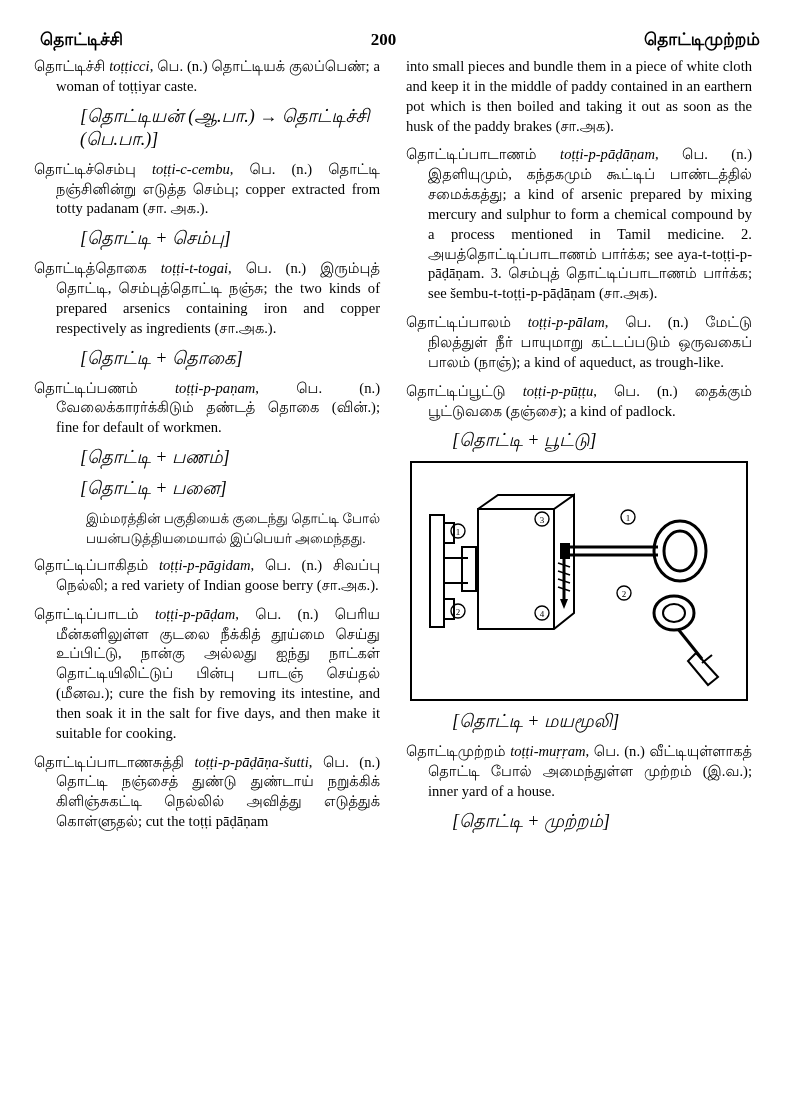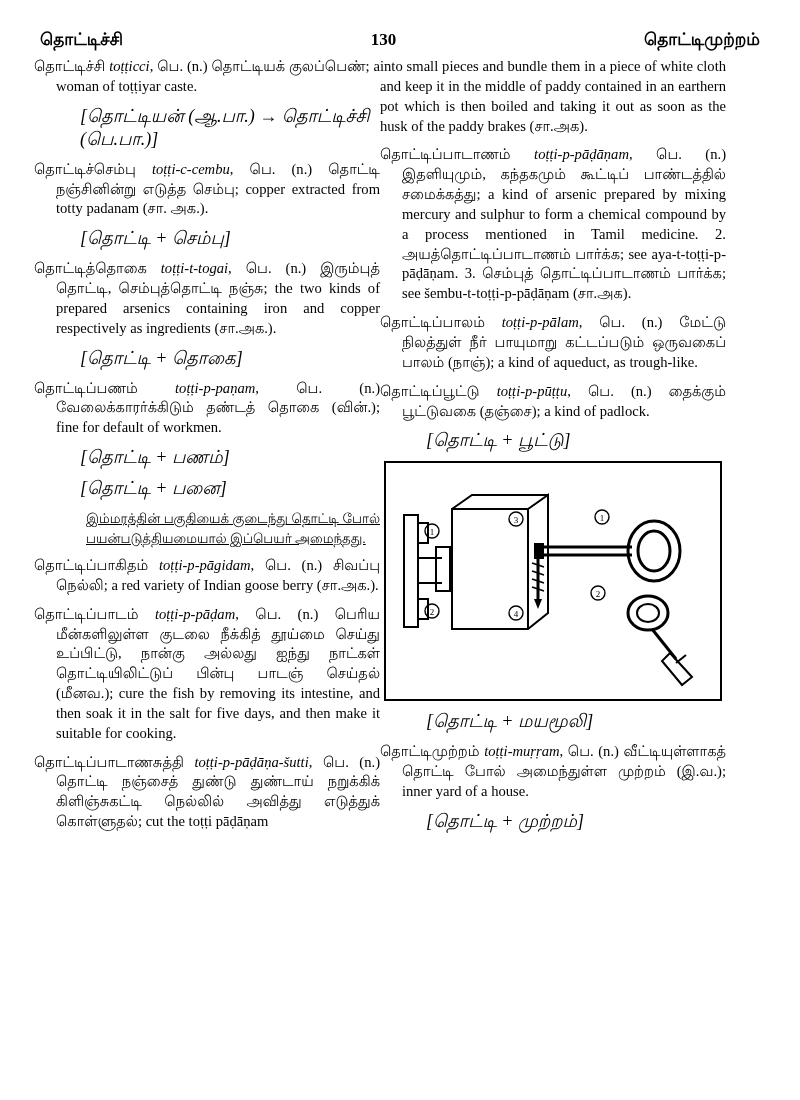--- a/index.html
+++ b/index.html
@@ -33,20 +33,21 @@
   }
   .header .hdr-left, .header .hdr-right {
     font-size: 17px;
   }
   .header .hdr-page {
     font-size: 17px;
     font-family: "Liberation Serif", serif;
   }
   .columns {
     display: flex;
+    gap: 26px;
     align-items: flex-start;
   }
   .col {
     width: 346px;
   }
   .entry {
     margin-bottom: 9px;
     font-size: 14.6px;
     line-height: 1.36;
     text-align: justify;
@@ -69,39 +70,38 @@
   .bracketline {
     font-style: italic;
     font-size: 18px;
     margin: 6px 0 8px 46px;
   }
   .noteblock {
     font-size: 13.4px;
     margin: 6px 0 8px 52px;
     line-height: 1.45;
     text-align: justify;
-    text-decoration: underline;
   }
   .figure {
     border: 2px solid #000;
     height: 236px;
     margin: 8px 4px 10px 4px;
     position: relative;
     background: #fff;
   }
   .figure svg { display: block; }
 </style>
 </head>
 <body>
 
 <div class="page">
 
   <div class="header">
     <div class="hdr-left">தொட்டிச்சி</div>
-    <div class="hdr-page">130</div>
+    <div class="hdr-page">200</div>
     <div class="hdr-right">தொட்டிமுற்றம்</div>
   </div>
 
   <div class="columns">
 
     <div class="col">
 
       <div class="entry">
         <span class="hw headword tam">தொட்டிச்சி</span>
         <span class="translit">toṭṭicci</span><span class="tam">, பெ. (n.) தொட்டியக் குலப்பெண்; a woman of toṭṭiyar caste.</span>

